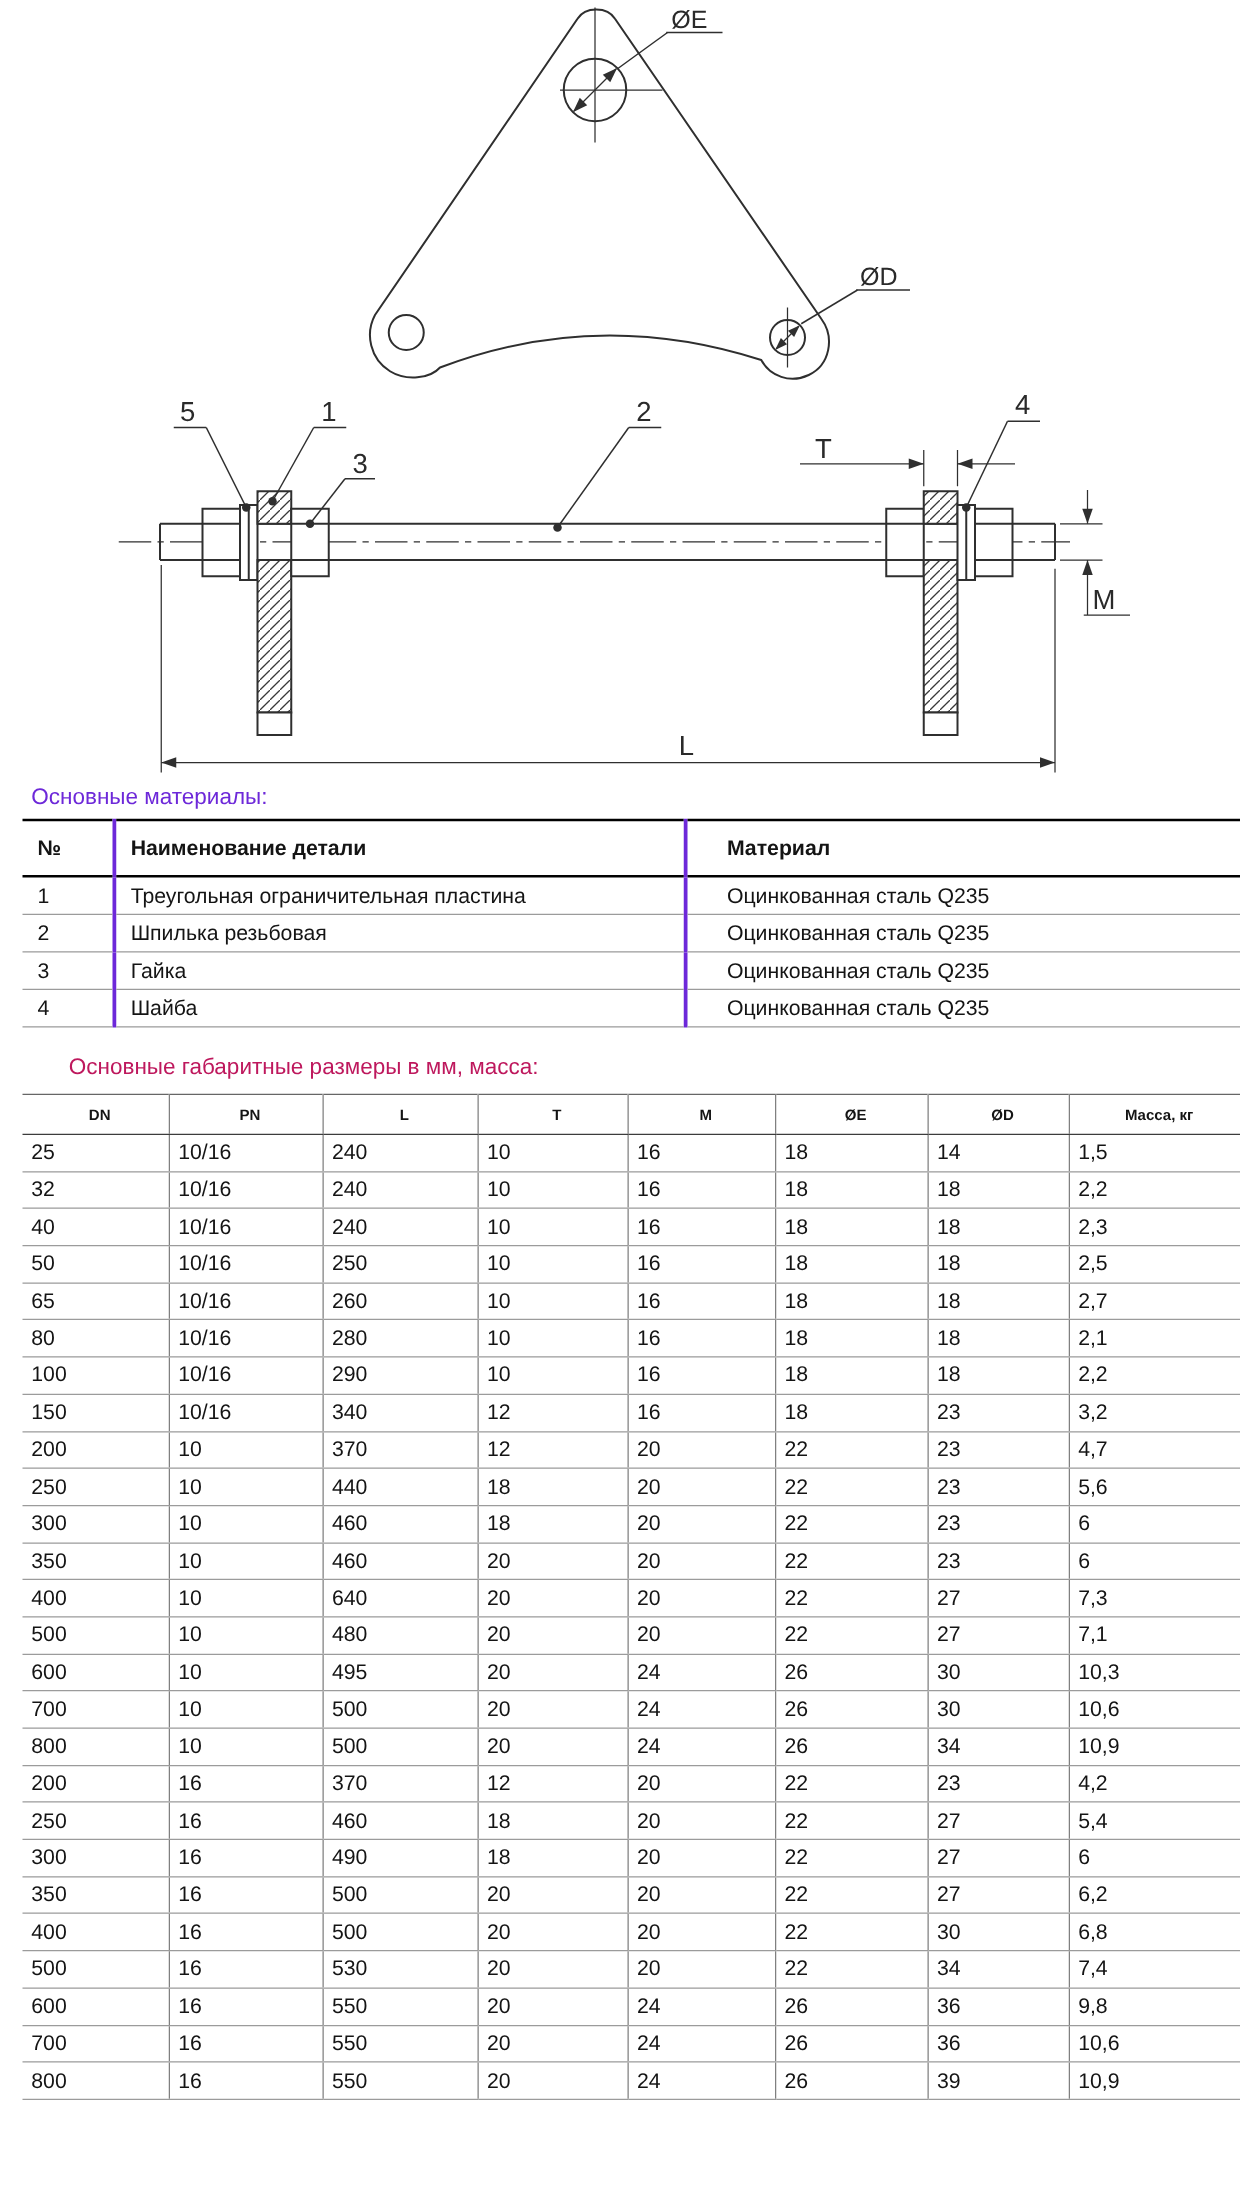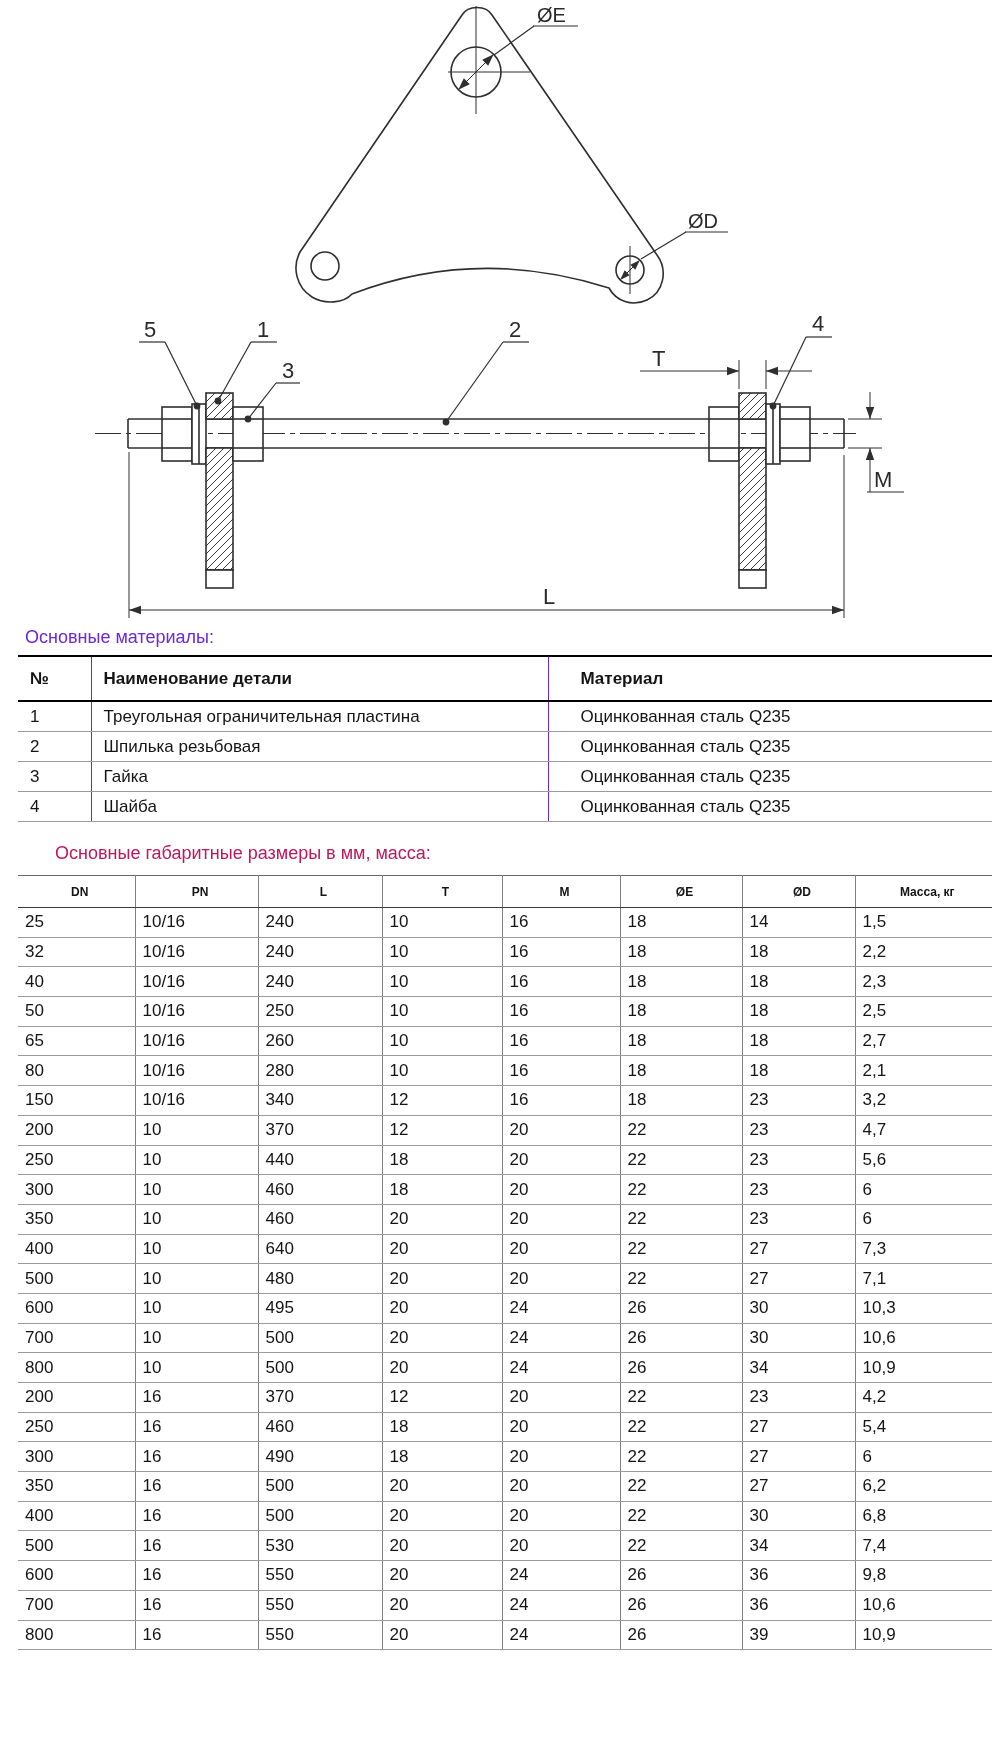--- a/index.html
+++ b/index.html
@@ -15,21 +15,21 @@
   table{border-collapse:collapse;table-layout:fixed;font-size:17px;color:#141414;}
   
   #materials{position:absolute;top:655px;left:18px;width:974px;border-top:2px solid #000;}
   #materials th{
     text-align:left;font-weight:bold;height:43px;padding:0 0 0 12px;
     border-bottom:2px solid #000;vertical-align:middle;font-size:17px;
   }
   #materials td{
     height:29px;padding:0 0 0 12px;border-bottom:1px solid #9b9b9b;vertical-align:middle;
   }
-  #materials th+th, #materials td+td{border-left:1px solid #6d28d9;}
+  #materials th+th, #materials td+td{border-left:3px solid #6d28d9;}
   #materials th:nth-child(3), #materials td:nth-child(3){padding-left:32px;}
   
   #dims{position:absolute;top:875px;left:18px;width:974px;border-top:1px solid #666;}
   #dims th{
     text-align:center;font-weight:bold;height:31px;padding:0 0 0 7px;
     border-bottom:1px solid #3c3c3c;vertical-align:middle;font-size:12px;margin-top:36px;
   }
   #dims td{
     height:28.7px;padding:0 0 0 7px;border-bottom:1px solid #9b9b9b;vertical-align:middle;
   }
@@ -318,20 +318,30 @@
         <td>80</td>
         <td>10/16</td>
         <td>280</td>
         <td>10</td>
         <td>16</td>
         <td>18</td>
         <td>18</td>
         <td>2,1</td>
       </tr>
       <tr>
+        <td>100</td>
+        <td>10/16</td>
+        <td>290</td>
+        <td>10</td>
+        <td>16</td>
+        <td>18</td>
+        <td>18</td>
+        <td>2,2</td>
+      </tr>
+      <tr>
         <td>150</td>
         <td>10/16</td>
         <td>340</td>
         <td>12</td>
         <td>16</td>
         <td>18</td>
         <td>23</td>
         <td>3,2</td>
       </tr>
       <tr>

